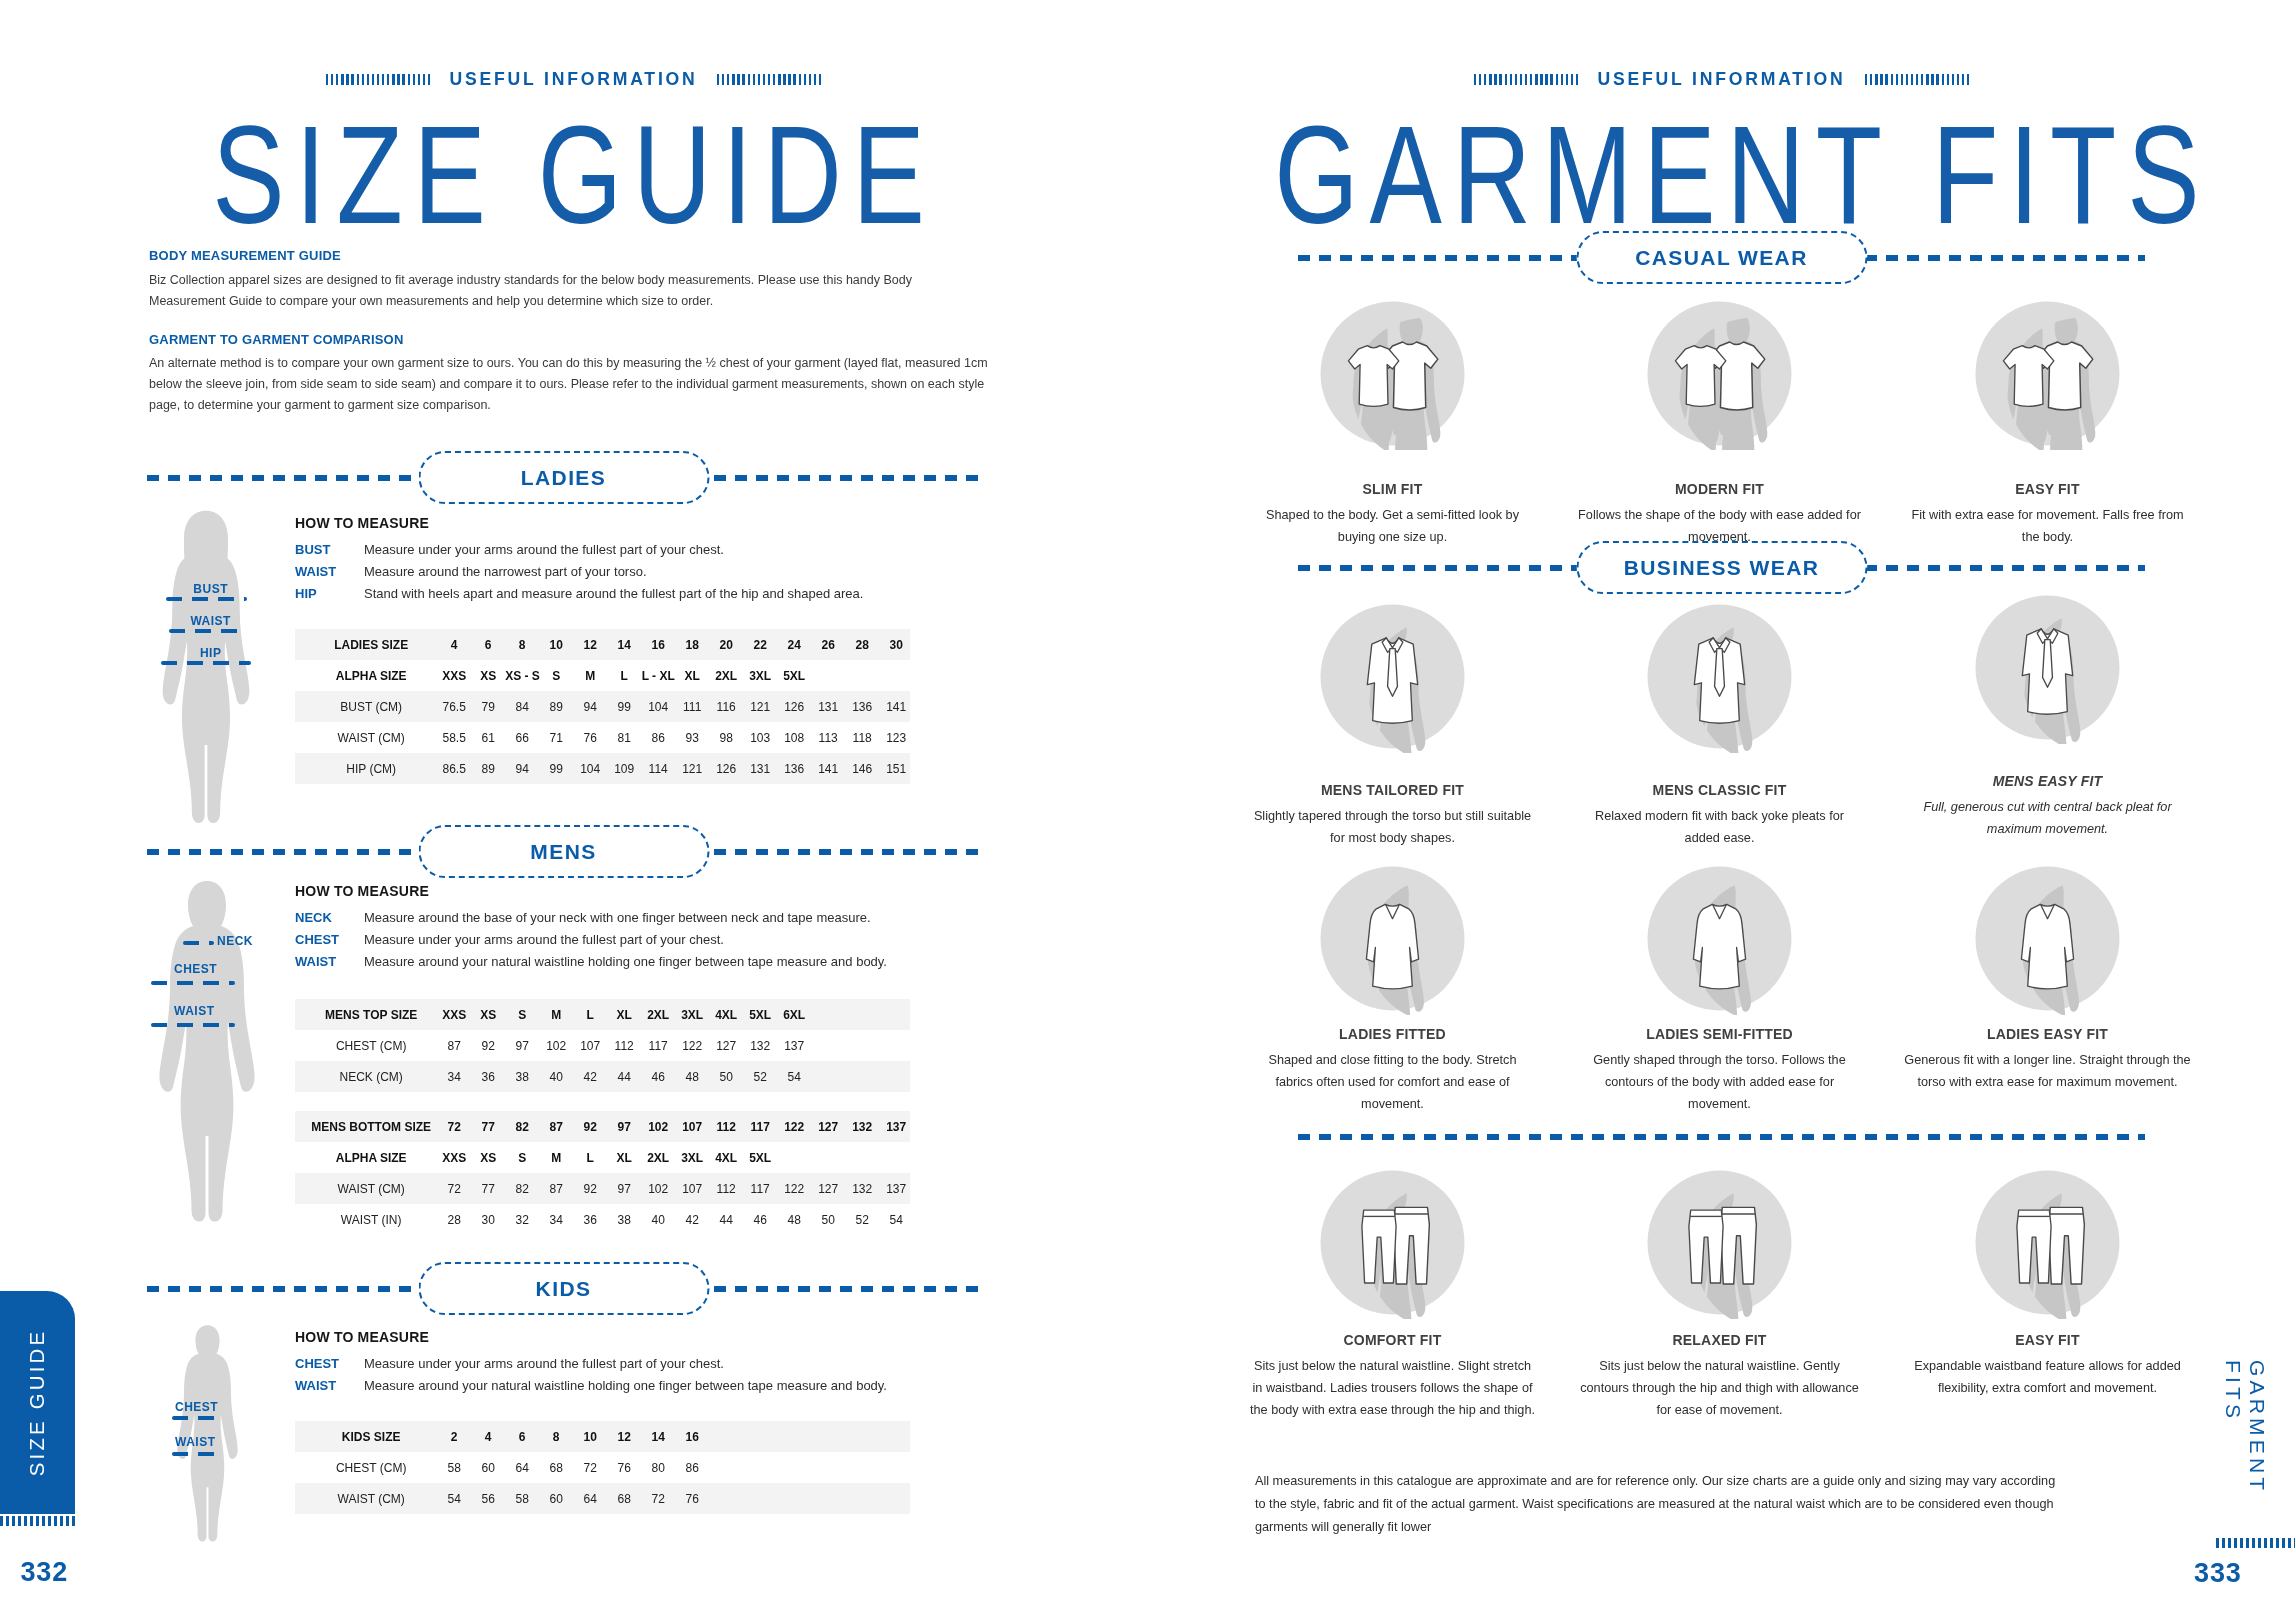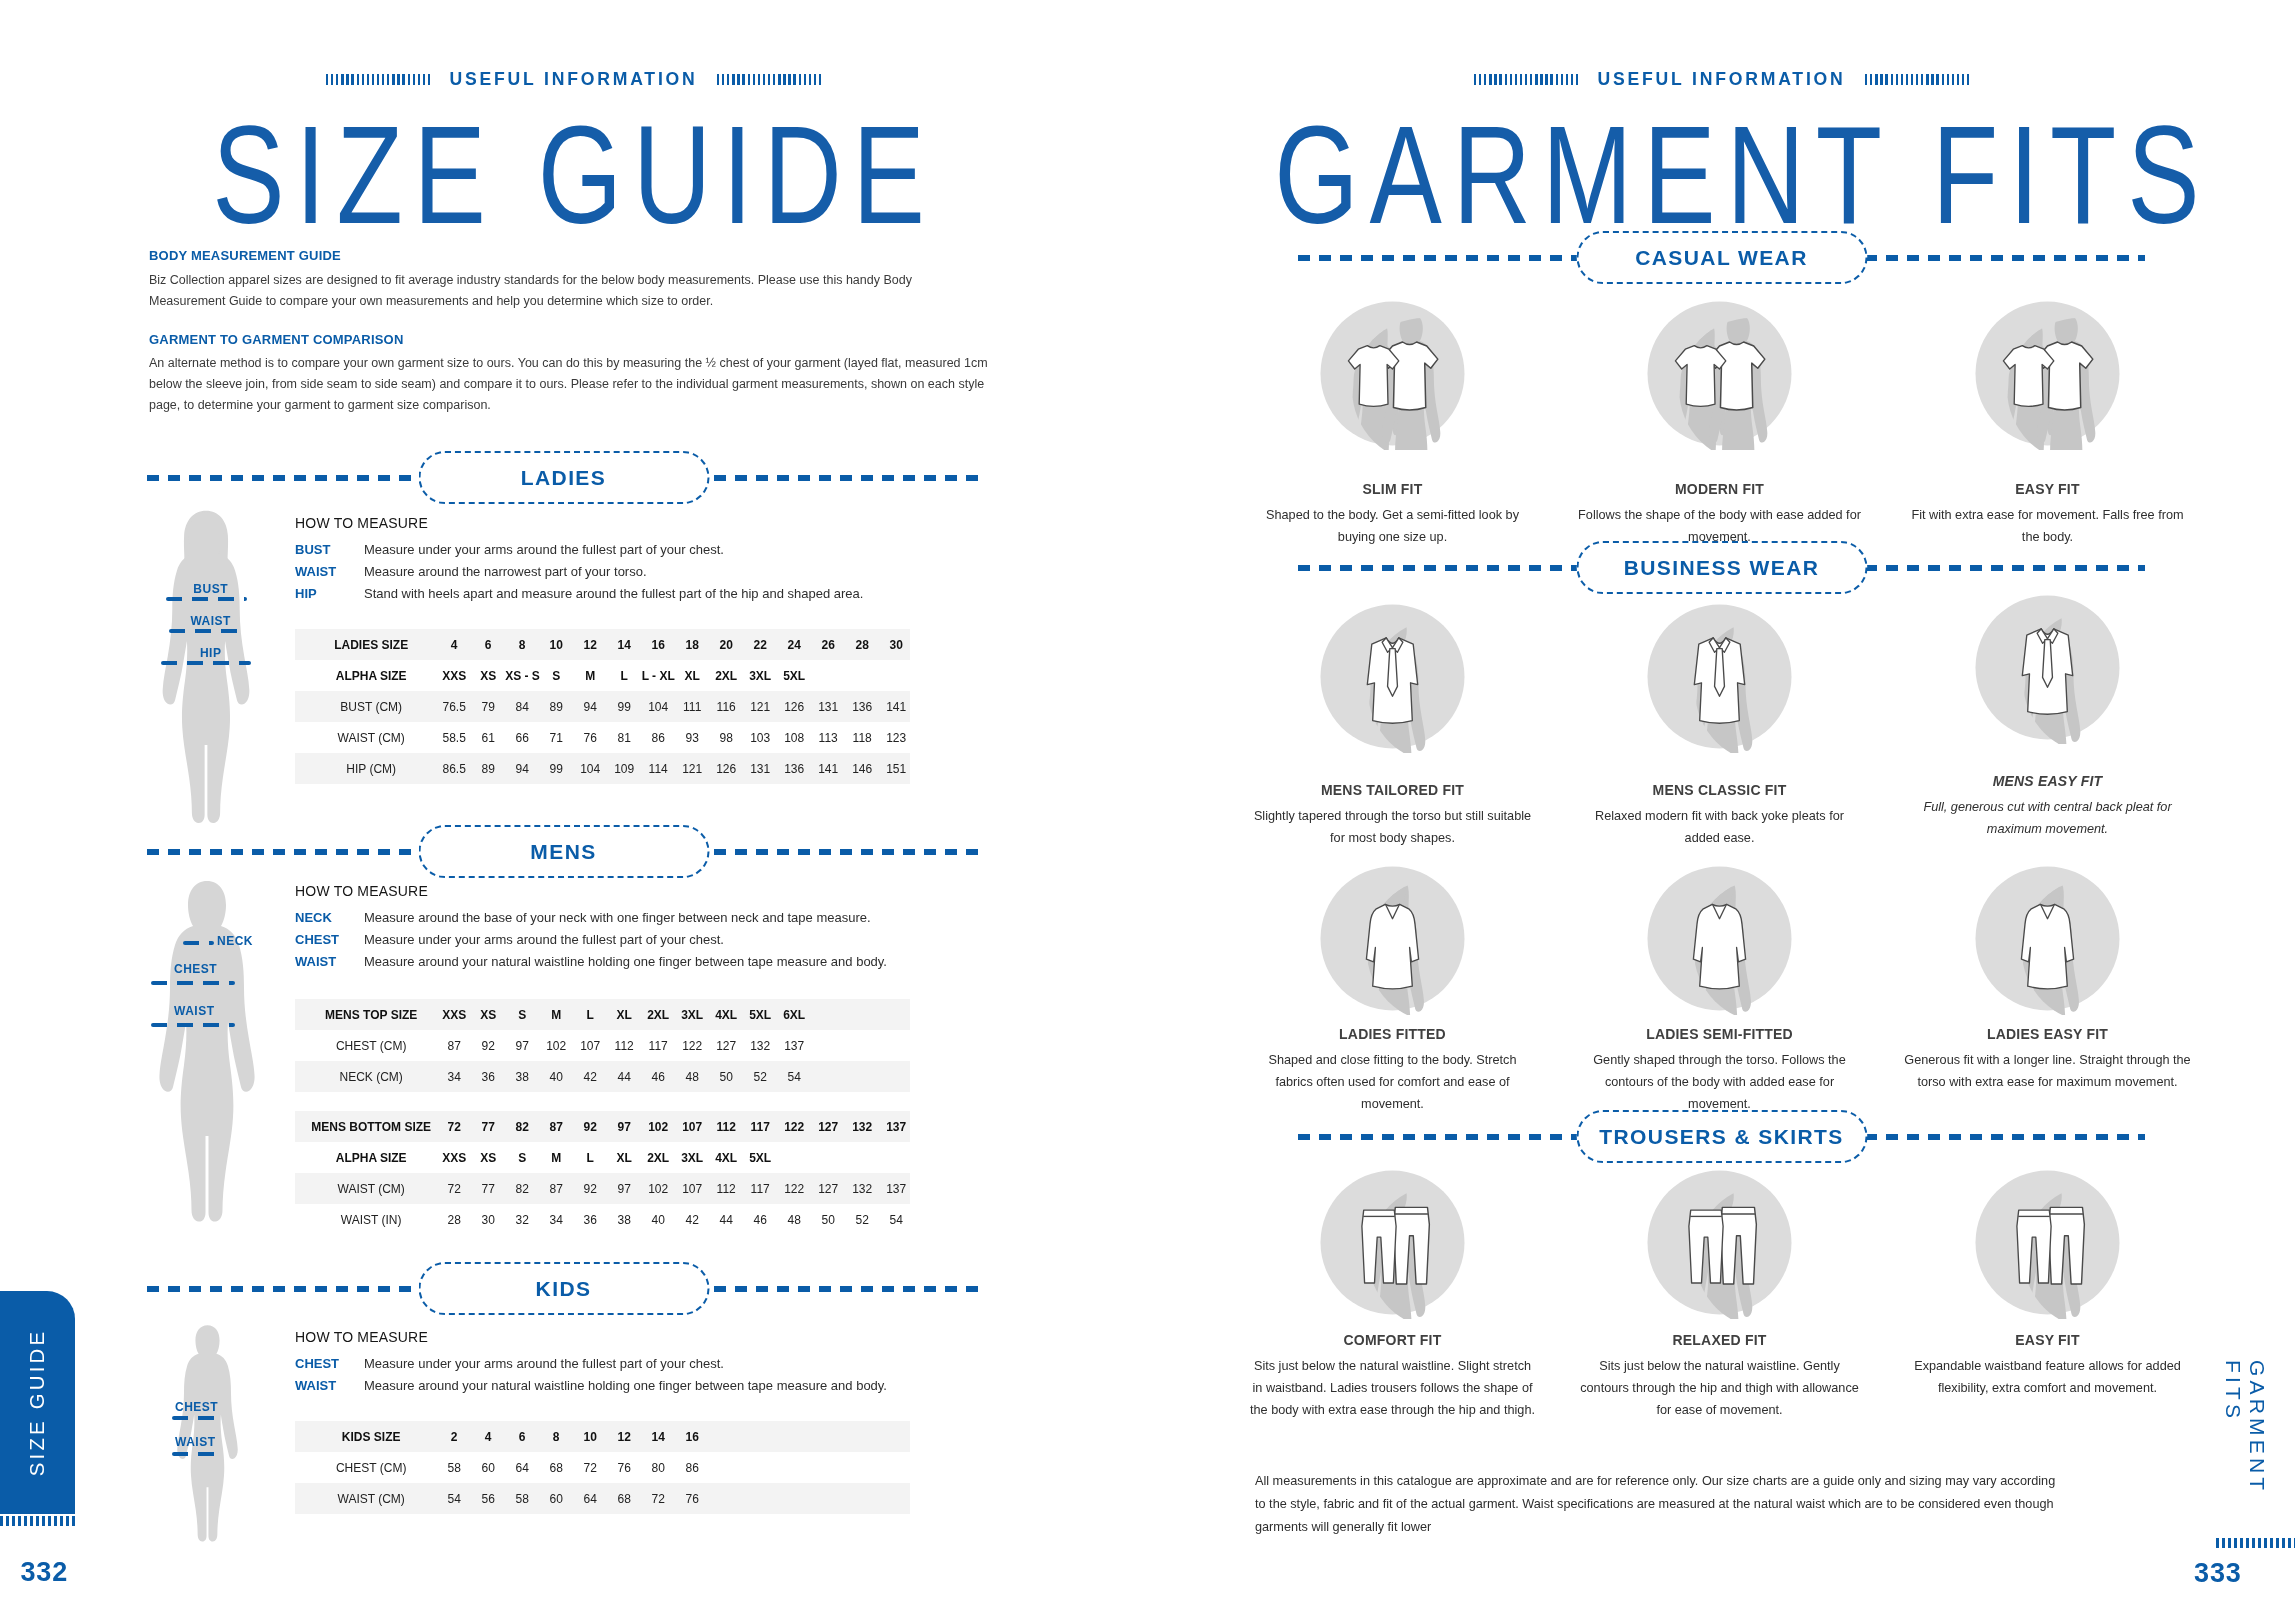--- a/index.html
+++ b/index.html
@@ -22,21 +22,21 @@
               width:291px; height:53px; background:#ffffff; border:2.8px dashed #0a5ca8;
               border-radius:28px; display:flex; align-items:center; justify-content:center;
               color:#0a5ca8; font-size:21px; font-weight:700; letter-spacing:1.4px; }
 
   
   .lp-intro { position:absolute; left:149px; top:248px; width:840px; }
   .intro-heading { color:#0a5ca8; font-size:13px; font-weight:700; letter-spacing:0.2px; margin-bottom:6.5px; }
   .intro-body { font-size:12.5px; line-height:21px; color:#3a3a3a; margin-bottom:20.4px; }
 
   .howto { position:absolute; width:703px; }
-  .howto-title { font-size:14px; font-weight:400; color:#161616; margin-bottom:8.3px; letter-spacing:0.2px; }
+  .howto-title { font-size:14px; font-weight:700; color:#161616; margin-bottom:8.3px; letter-spacing:0.2px; }
   .howto-row { display:grid; grid-template-columns:69px 1fr; font-size:13px; line-height:22px; }
   .howto-term { color:#0a5ca8; font-weight:700; }
   .howto-def { color:#2e2e2e; }
 
   .fig { position:absolute; }
   .fig-svg { position:absolute; left:0; top:0; width:100%; height:100%; fill:#d6d6d6; }
   .fig-label { position:absolute; left:9.3px; right:0; text-align:center;
                color:#0a5ca8; font-size:12px; font-weight:700; letter-spacing:0.5px; }
   .fig-label.side { left:auto; right:auto; text-align:left; }
   .fig-dash { position:absolute; height:4.2px; border-radius:2.3px;
@@ -568,21 +568,20 @@
   <div class="fit-col gap-ladies" style="left:1904px; top:862px;">
     <svg class="fit-circle" viewBox="0 0 340 340">
         <use href="#icon-ladiestop"></use>
       </svg>
     <div class="fit-name">LADIES EASY FIT</div>
     <div class="fit-desc">Generous fit with a longer line. Straight through the torso with extra ease for maximum movement.</div>
   </div>
 
   <div class="sec-head" style="left:1298px; top:1110px; width:847px;">
     <div class="sec-line"></div>
-    <div class="sec-pill">TROUSERS &amp; SKIRTS</div>
   </div>
   <div class="fit-col gap-trousers" style="left:1249px; top:1166px;">
     <svg class="fit-circle" viewBox="0 0 340 340">
         <use href="#icon-trousers"></use>
       </svg>
     <div class="fit-name">COMFORT FIT</div>
     <div class="fit-desc">Sits just below the natural waistline. Slight stretch in waistband. Ladies trousers follows the shape of the body with extra ease through the hip and thigh.</div>
   </div>
   <div class="fit-col gap-trousers" style="left:1576px; top:1166px;">
     <svg class="fit-circle" viewBox="0 0 340 340">

